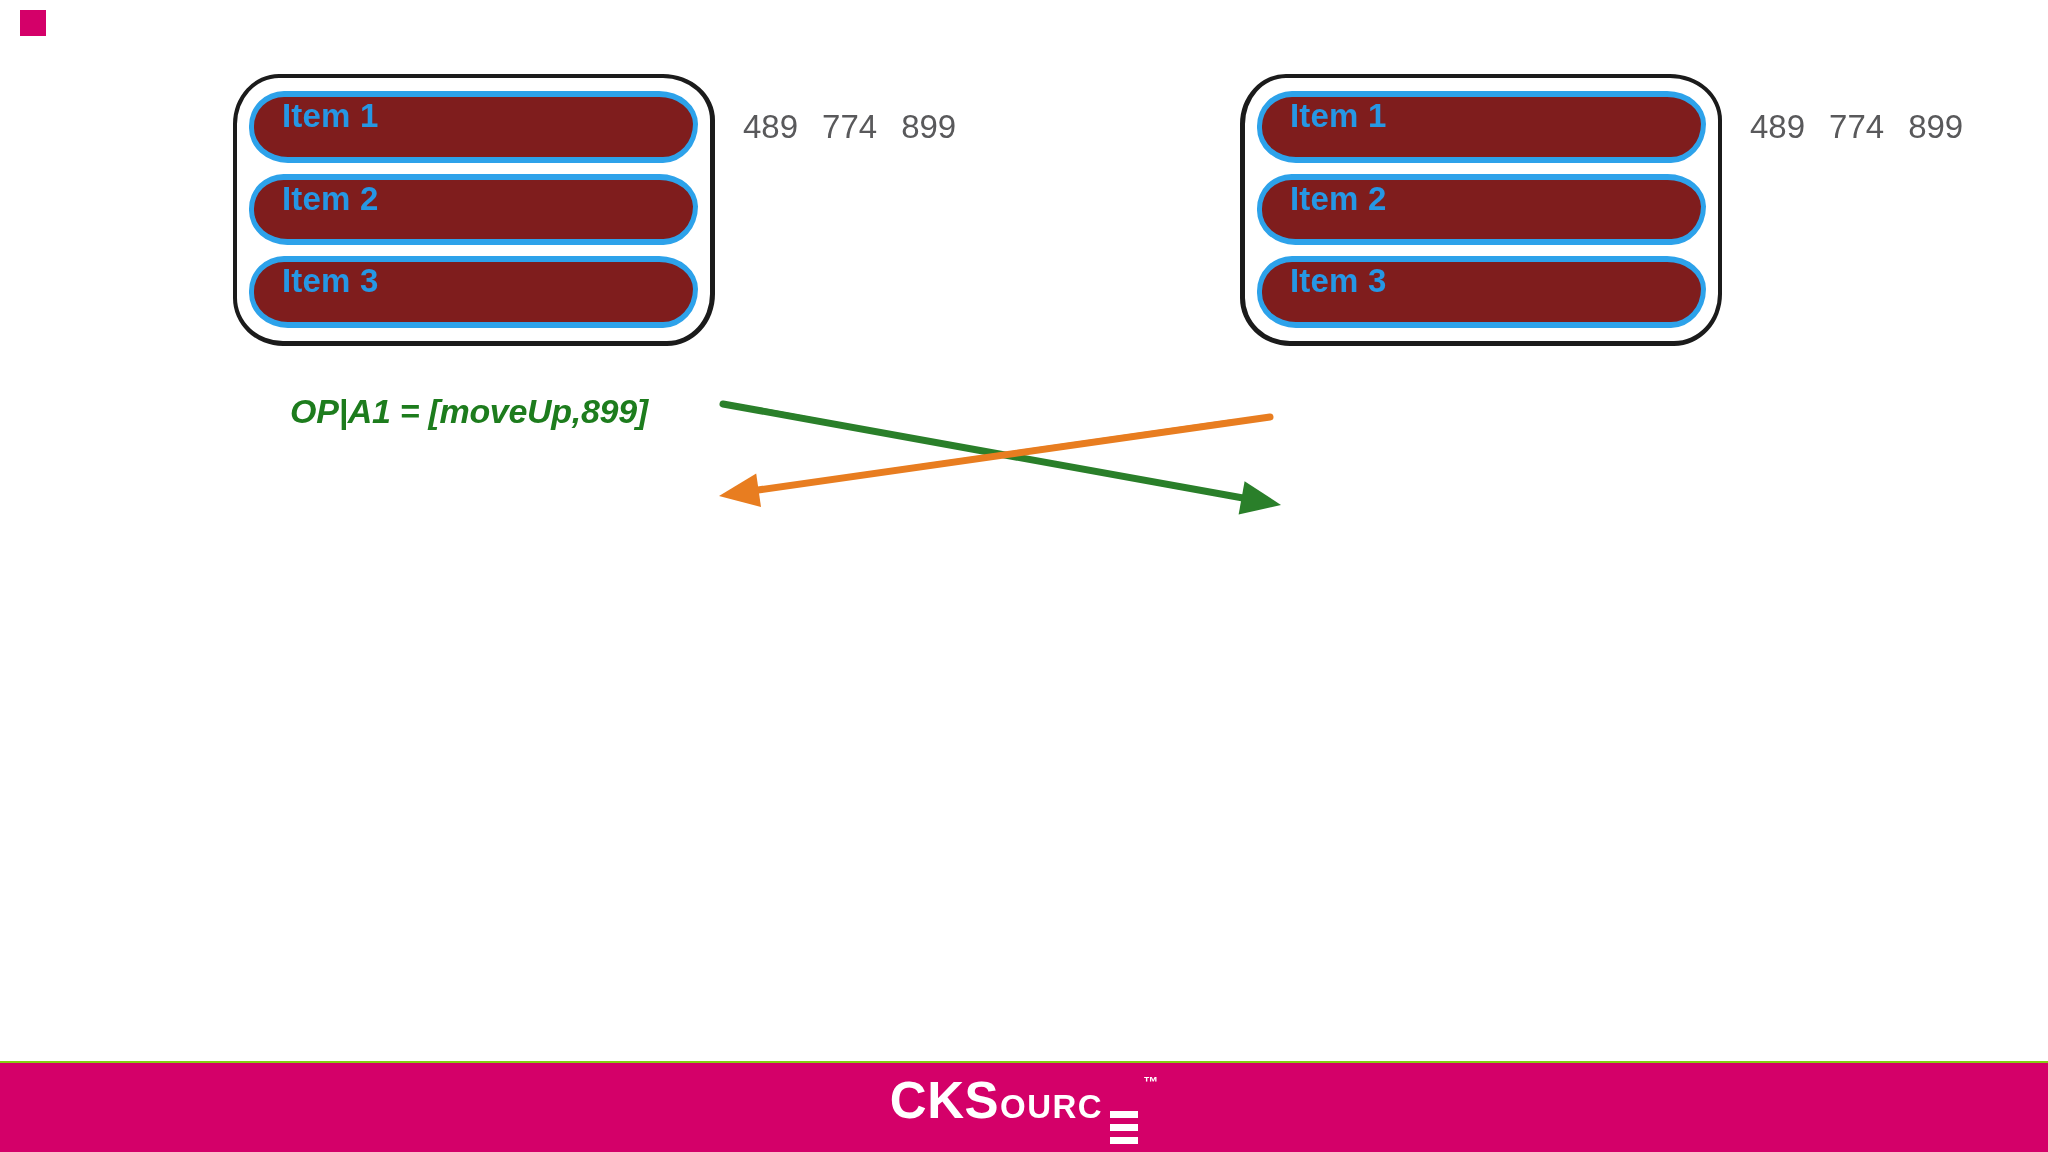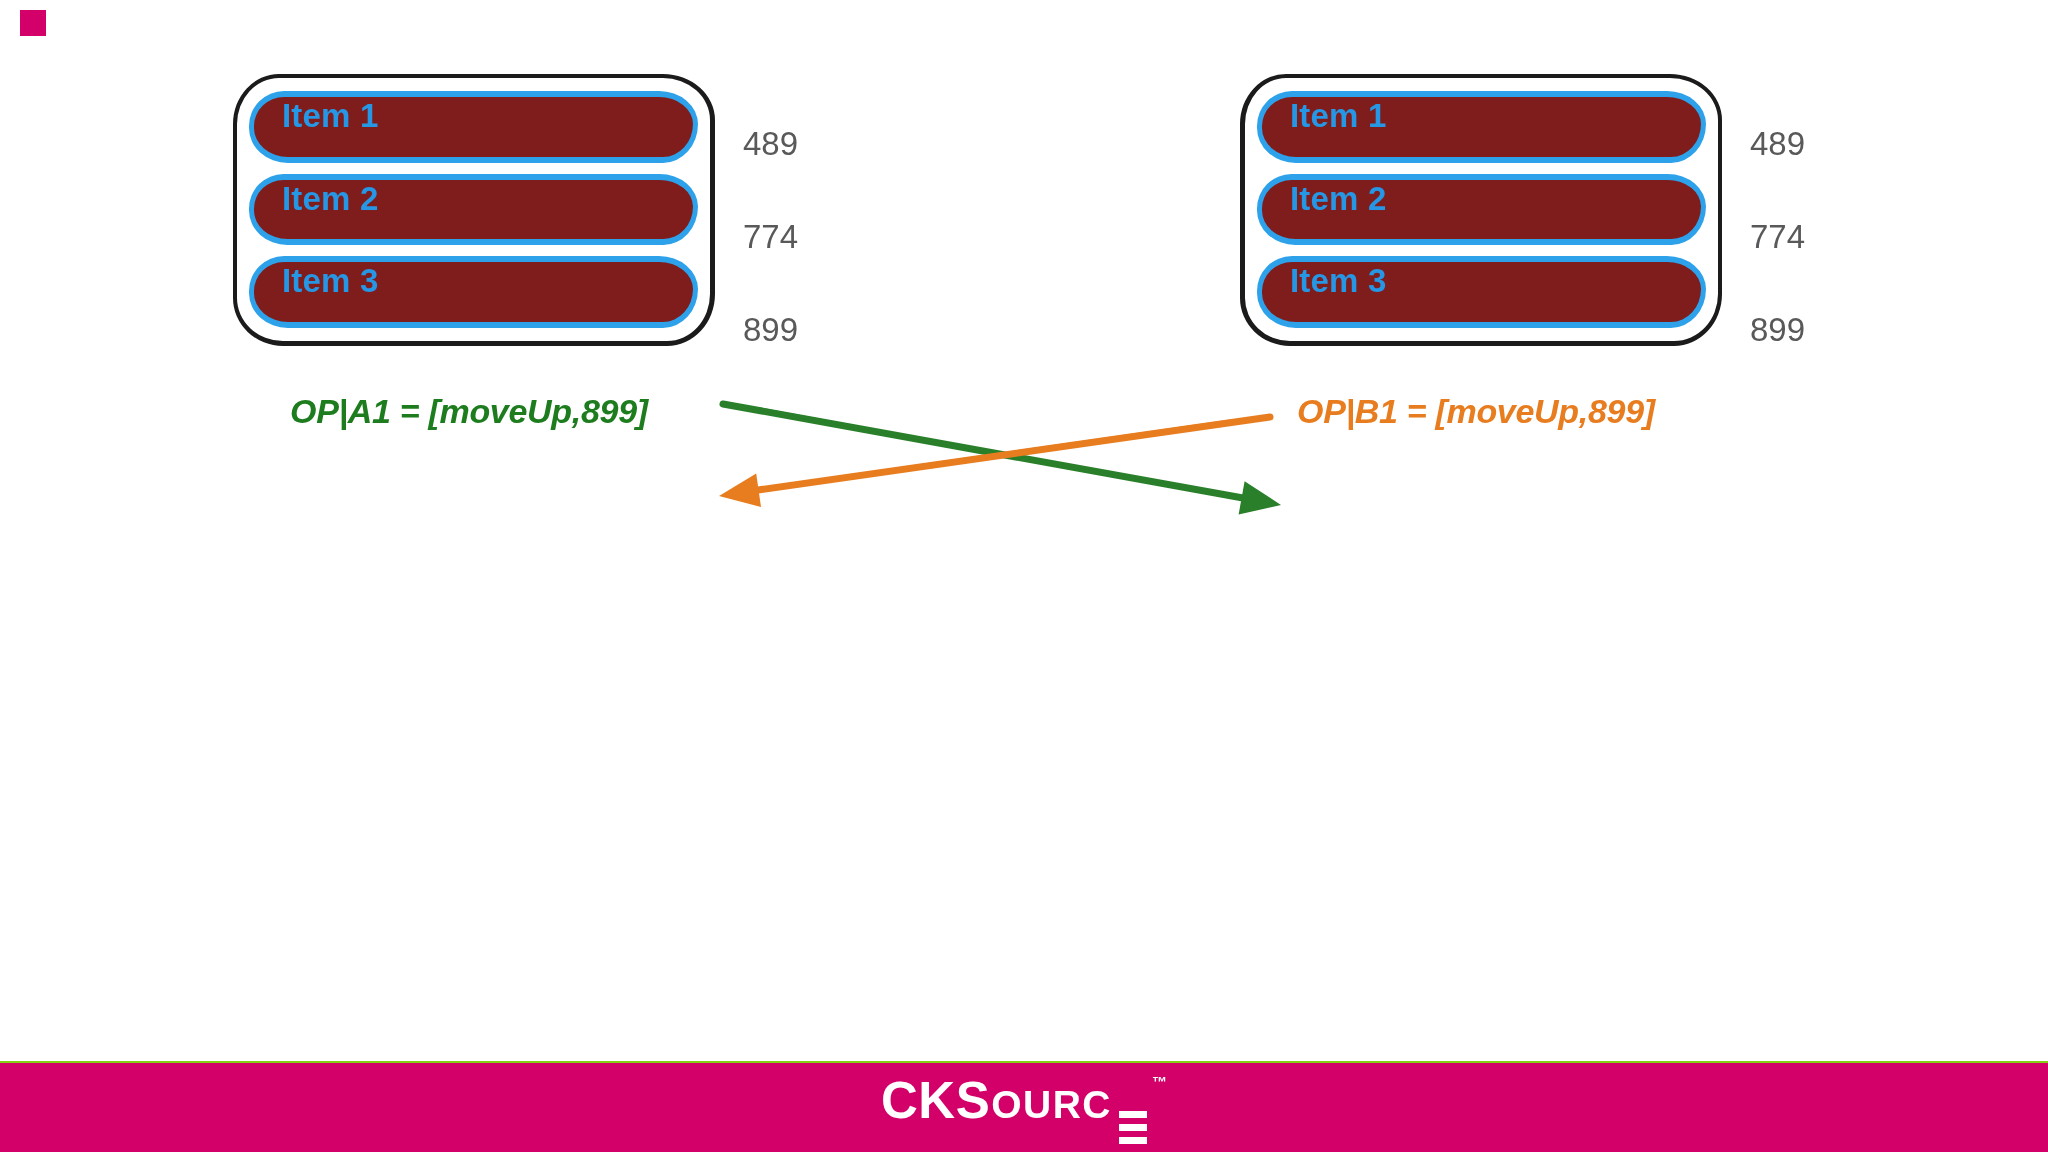--- a/index.html
+++ b/index.html
@@ -40,23 +40,23 @@
     display: flex; align-items: flex-start;
     padding-left: 28px;
   }
   .pill-label {
     color: #2697e4; font-weight: bold; font-size: 33px;
     letter-spacing: 0.2px;
   }
 
   
   .vals {
-    position: absolute; top: 92px; width: 100px; height: 272px;
+    position: absolute; top: 74px; width: 100px; height: 272px;
     box-sizing: border-box; padding-top: 17px;
-    display: flex; flex-direction: column; gap: 24px;
+    display: flex; flex-direction: row; gap: 24px;
   }
   .vals.left  { left: 743px; }
   .vals.right { left: 1750px; }
   .val {
     height: 72px; display: flex; align-items: center;
     font-size: 33px; color: #59595b;
   }
 
   
   .op-label {
@@ -72,21 +72,21 @@
 
   
   .footer {
     position: absolute; left: 0; top: 1061px; width: 2048px; height: 91px;
     background: #d40069; border-top: 2px solid #84cc16;
     box-sizing: border-box;
     display: flex; align-items: center; justify-content: center;
   }
   .logo { display: flex; align-items: baseline; color: #ffffff; }
   .logo-major { font-size: 51px; font-weight: bold; letter-spacing: 0.5px; }
-  .logo-minor { font-size: 39px; font-weight: bold; letter-spacing: 1.5px; margin-left: 1px; }
+  .logo-minor { font-size: 33px; font-weight: bold; letter-spacing: 1.5px; margin-left: 1px; }
   .logo-e {
     display: flex; flex-direction: column; gap: 6px;
     margin-left: 7px; margin-bottom: 1px;
   }
   .logo-e .bar { width: 28px; height: 7px; background: #ffffff; }
   .logo-tm { font-size: 15px; font-weight: bold; align-self: flex-start; margin: 2px 0 0 5px; }
 </style>
 </head>
 <body>
 
@@ -124,21 +124,20 @@
     </div>
   </div>
 
   <div class="vals right">
     <div class="val">489</div>
     <div class="val">774</div>
     <div class="val">899</div>
   </div>
 
   <div class="op-label green">OP|A1 = [moveUp,899]</div>
-  <div class="op-label orange">OP|B1 = [moveUp,899]</div>
 
   <svg class="arrows" width="2048" height="1152" viewBox="0 0 2048 1152">
     <g>
       <line x1="723" y1="404" x2="1243" y2="498" stroke="#2a7f2a" stroke-width="7" stroke-linecap="round"></line>
       <line x1="760" y1="409" x2="1180" y2="488" stroke="#2a7f2a" stroke-width="3" stroke-linecap="round" opacity="0.8"></line>
       <polygon points="1281,505 1238.6,514.6 1244.6,481.2" fill="#2a7f2a"></polygon>
     </g>
     <g>
       <line x1="1270" y1="417" x2="758" y2="490" stroke="#e87d20" stroke-width="7" stroke-linecap="round"></line>
       <line x1="1230" y1="421" x2="800" y2="483" stroke="#e87d20" stroke-width="3" stroke-linecap="round" opacity="0.8"></line>

